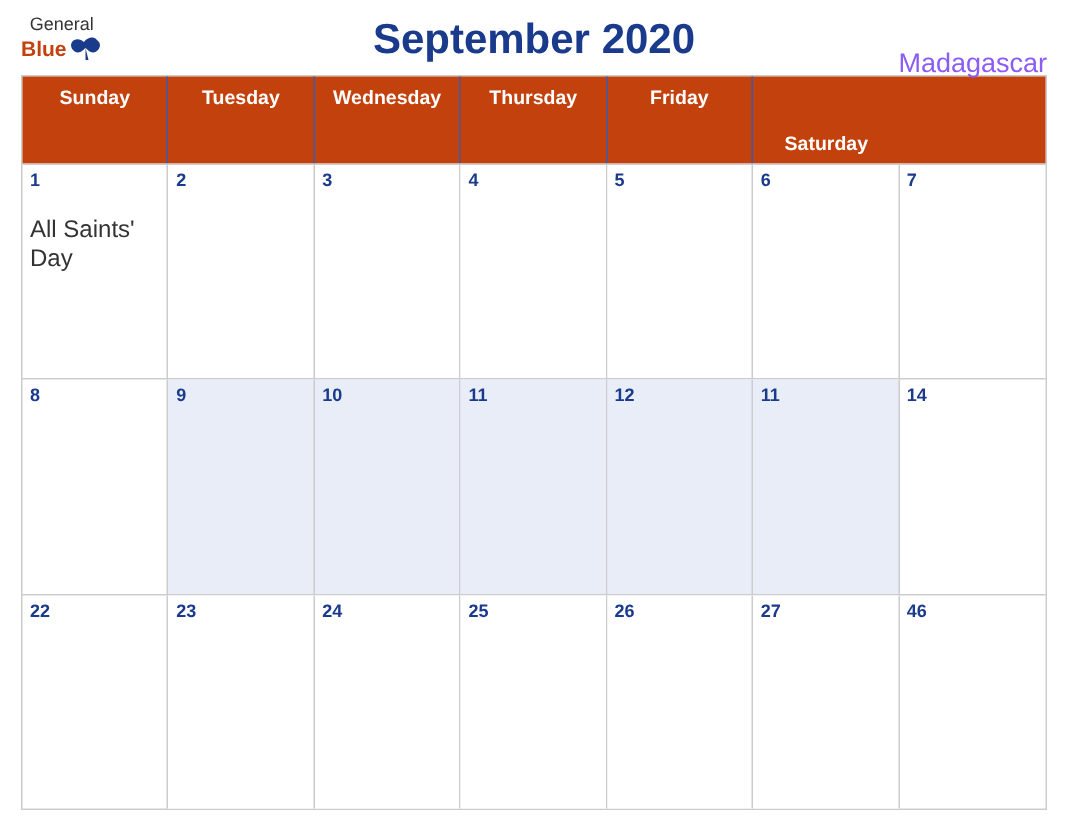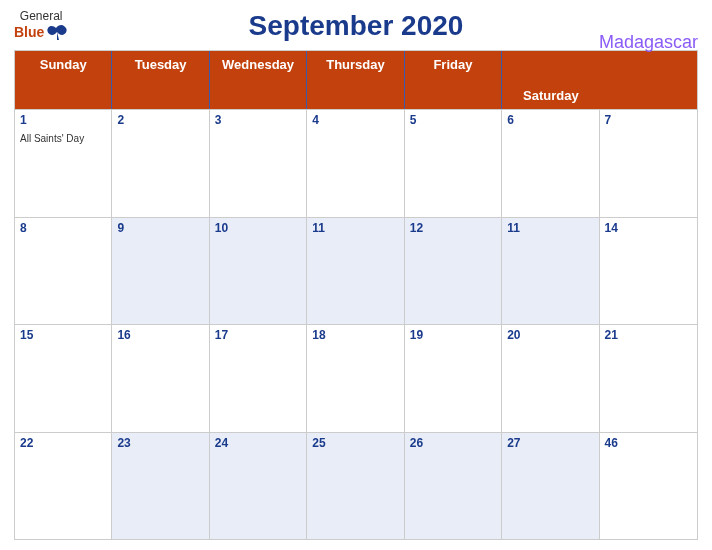--- a/index.html
+++ b/index.html
@@ -110,23 +110,23 @@
     .day-number {
       font-size: 12px;
       color: #1a3a8c;
       font-weight: bold;
       align-self: flex-start;
     }
     .day-cell.weekend .day-number {
       color: #1a3a8c;
     }
     .holiday-name {
-      font-size: 10px;
+      font-size: 16px;
       color: #333;
-      margin-top: 6px;
+      margin-top: 17px;
       line-height: 1.2;
     }
     
     .week-row:nth-child(even) .day-cell {
       background: #e8edf7;
     }
     .week-row:nth-child(odd) .day-cell {
       background: #fff;
     }
     
@@ -206,43 +206,20 @@
           </div>
           <div class="day-cell">
             <span class="day-number">11</span>
           </div>
           <div class="day-cell weekend">
             <span class="day-number">14</span>
           </div>
         </div>
         <div class="week-row">
           <div class="day-cell weekend">
-            <span class="day-number">15</span>
-          </div>
-          <div class="day-cell">
-            <span class="day-number">16</span>
-          </div>
-          <div class="day-cell">
-            <span class="day-number">17</span>
-          </div>
-          <div class="day-cell">
-            <span class="day-number">18</span>
-          </div>
-          <div class="day-cell">
-            <span class="day-number">19</span>
-          </div>
-          <div class="day-cell">
-            <span class="day-number">20</span>
-          </div>
-          <div class="day-cell weekend">
-            <span class="day-number">21</span>
-          </div>
-        </div>
-        <div class="week-row">
-          <div class="day-cell weekend">
             <span class="day-number">22</span>
           </div>
           <div class="day-cell">
             <span class="day-number">23</span>
           </div>
           <div class="day-cell">
             <span class="day-number">24</span>
           </div>
           <div class="day-cell">
             <span class="day-number">25</span>

